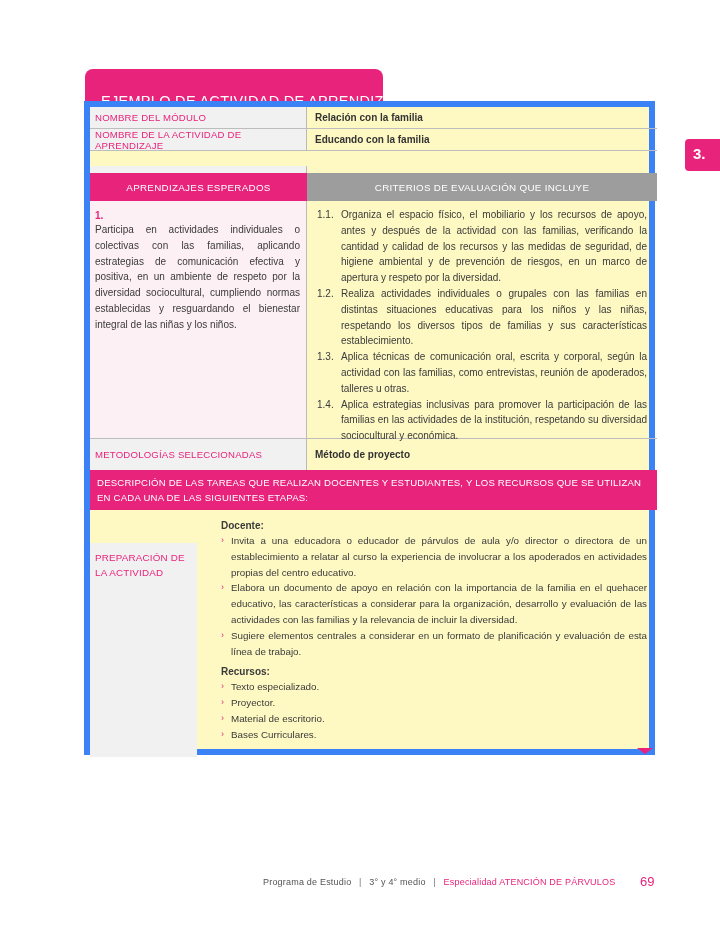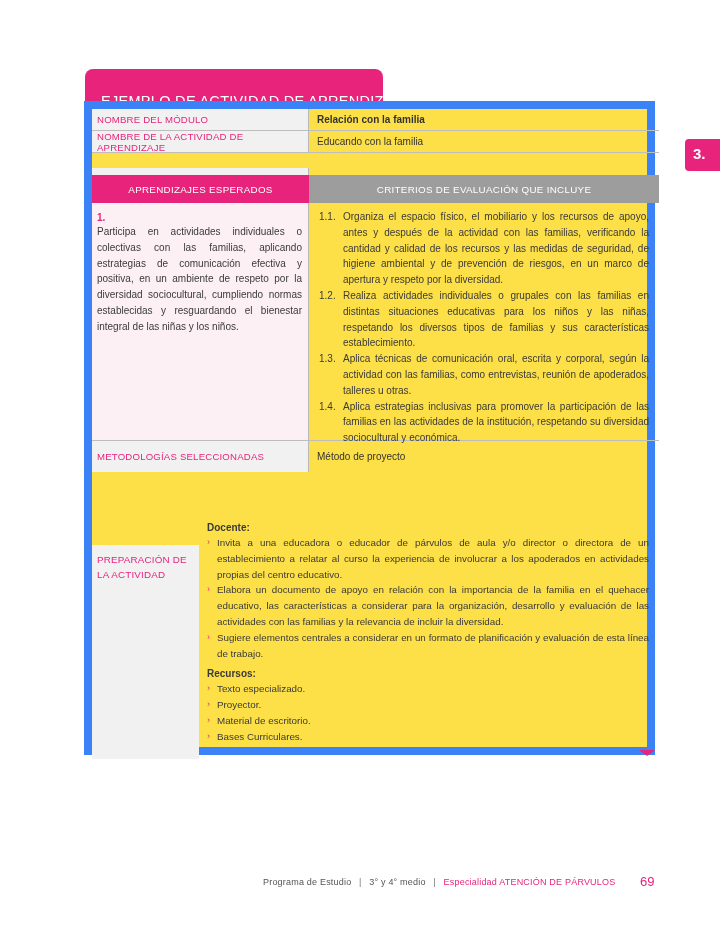--- a/index.html
+++ b/index.html
@@ -8,32 +8,32 @@
 
   .title-tab {
     position: absolute; left: 85px; top: 69px; width: 298px; height: 33px;
     background: #e8237c; border-radius: 8px 8px 0 0;
     color: #ffffff; font-size: 14.5px; letter-spacing: 0.3px;
     padding: 24px 0 0 16px; white-space: nowrap;
   }
 
   .frame {
     position: absolute; left: 84px; top: 101px; width: 571px; height: 654px;
-    border: 8px solid #3b82f6; background: #fde047;
+    border: 6px solid #3b82f6; background: #fef9c3;
   }
 
   .row { position: absolute; left: 0; width: 567px; display: flex; }
   .cell-label {
     width: 217px; background: #f1f1f1; color: #e8237c;
     font-size: 9.6px; letter-spacing: 0.2px; padding-left: 5px;
     display: flex; align-items: center; border-right: 1px solid #b9b9b9;
   }
   .cell-value {
     flex: 1; color: #333; font-size: 10px; padding-left: 8px;
-    display: flex; align-items: center;
+    display: flex; align-items: center; font-weight: bold;
   }
   .hline { border-bottom: 1px solid #bdbdbd; }
 
   .hdr-pink {
     width: 217px; background: #e8237c; color: #fff; font-size: 9.8px;
     display: flex; align-items: center; justify-content: center; letter-spacing: 0.3px;
   }
   .hdr-gray {
     flex: 1; background: #9d9d9d; color: #fff; font-size: 9.8px;
     display: flex; align-items: center; justify-content: center; letter-spacing: 0.3px;
@@ -55,21 +55,21 @@
     position: absolute; left: 0; top: 363px; width: 567px; height: 40px;
     background: #e8237c; color: #fff; font-size: 9.6px; line-height: 15px;
     padding: 5px 7px; letter-spacing: 0.2px;
   }
 
   .prep-row { position: absolute; left: 0; top: 403px; width: 567px; height: 247px; display: flex; }
   .prep-label {
     width: 107px; background: #f1f1f1; color: #e8237c; font-size: 9.8px;
     line-height: 15px; padding: 7px 4px 0 5px; letter-spacing: 0.2px; margin-top: 33px;
   }
-  .prep-content { flex: 1; padding: 9px 10px 0 8px; position: relative; }
+  .prep-content { flex: 1; padding: 9px 10px 0 24px; position: relative; }
   .sub-title { font-size: 10px; font-weight: bold; color: #3a3a3a; line-height: 14px; }
   .bullet { display: flex; font-size: 9.8px; line-height: 15.8px; text-align: justify; }
   .bullet-mark { width: 10px; color: #e8237c; flex-shrink: 0; font-size: 9px; }
   .bullet-text { flex: 1; }
   .spacer { height: 6px; }
 
   .corner-arrow {
     position: absolute; right: 4px; bottom: 3px; width: 0; height: 0;
     border-left: 8px solid transparent; border-right: 8px solid transparent;
     border-top: 6px solid #e8237c;
@@ -139,20 +139,21 @@
         <span class="crit-text">Aplica estrategias inclusivas para promover la participación de las familias en las actividades de la institución, respetando su diversidad sociocultural y económica.</span>
       </div>
     </div>
   </div>
 
   <div class="row" style="top:332px;height:31px;">
     <div class="cell-label">METODOLOGÍAS SELECCIONADAS</div>
     <div class="cell-value">Método de proyecto</div>
   </div>
 
+  <div class="desc-hdr">DESCRIPCIÓN DE LAS TAREAS QUE REALIZAN DOCENTES Y ESTUDIANTES, Y LOS RECURSOS QUE SE UTILIZAN EN CADA UNA DE LAS SIGUIENTES ETAPAS:</div>
 
   <div class="prep-row">
     <div class="prep-label">PREPARACIÓN DE LA ACTIVIDAD</div>
     <div class="prep-content">
       <div class="sub-title">Docente:</div>
       <div class="bullet">
         <span class="bullet-mark">›</span>
         <span class="bullet-text">Invita a una educadora o educador de párvulos de aula y/o director o directora de un establecimiento a relatar al curso la experiencia de involucrar a los apoderados en actividades propias del centro educativo.</span>
       </div>
       <div class="bullet">

